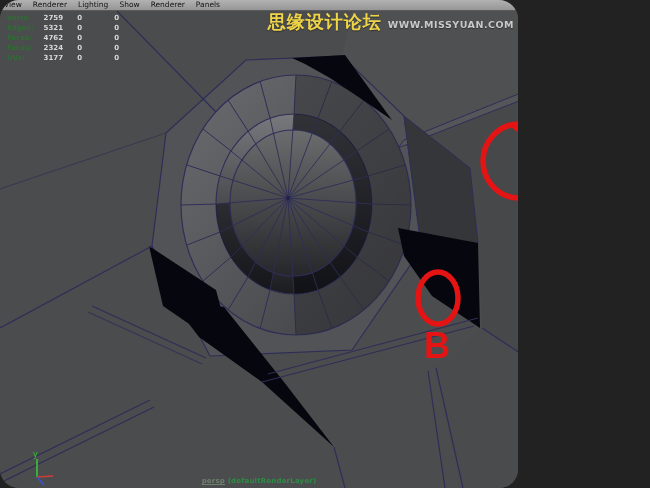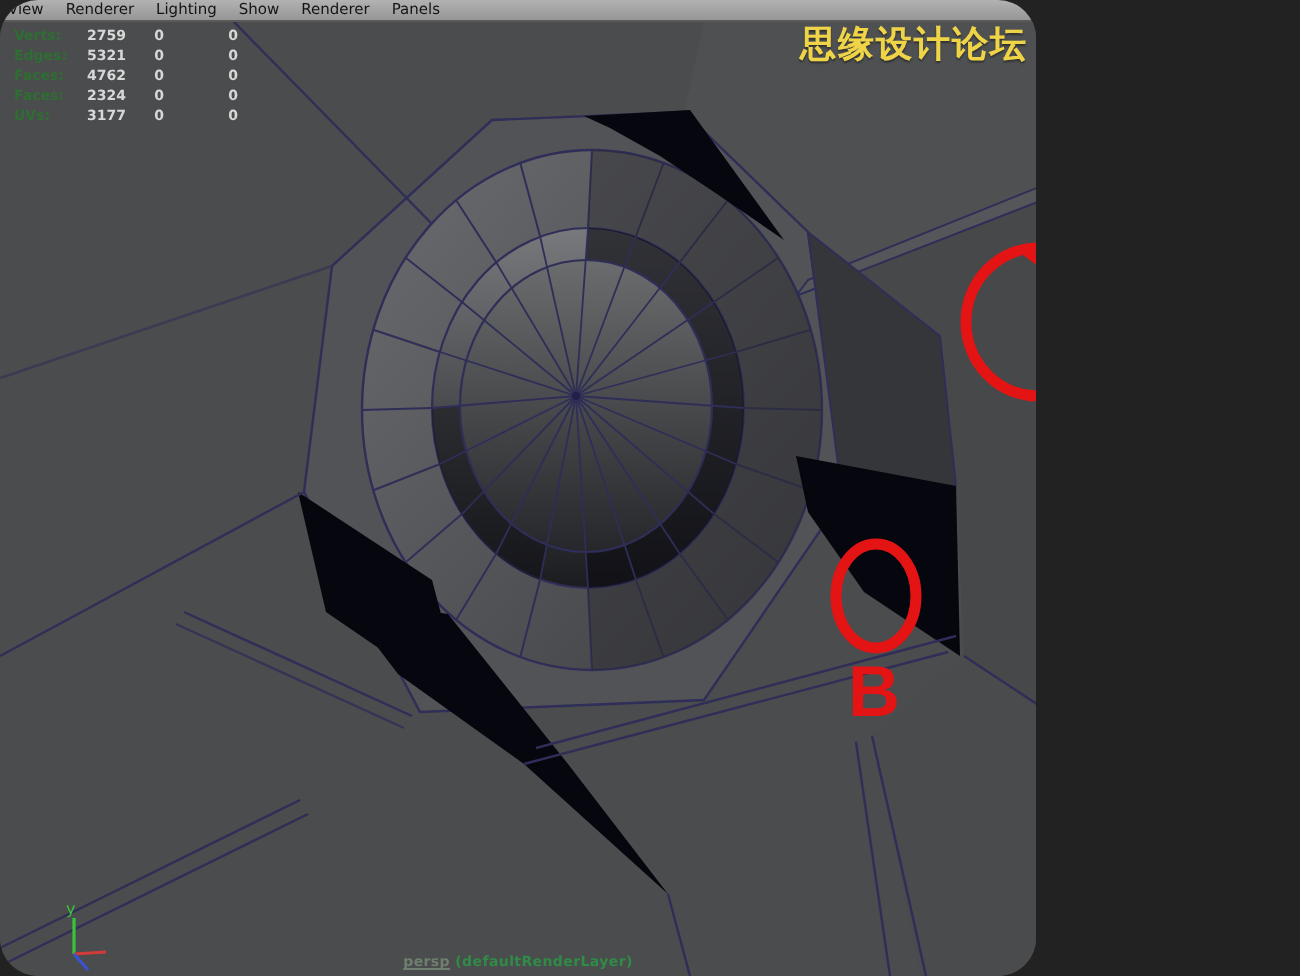--- a/index.html
+++ b/index.html
@@ -216,20 +216,21 @@
     <div class="hud-row">
       <span class="hud-label">UVs:</span>
       <span class="hud-v1">3177</span>
       <span class="hud-v2">0</span>
       <span class="hud-v3">0</span>
     </div>
   </div>
 
   <div id="watermark">
     <span id="wm-cn">思缘设计论坛</span>
+    <span id="wm-url">WWW.MISSYUAN.COM</span>
   </div>
 
   <div id="camlabel">
     <span class="cam">persp</span>
     <span class="lay">(defaultRenderLayer)</span>
   </div>
 
 </div>
 
 </body></html>

